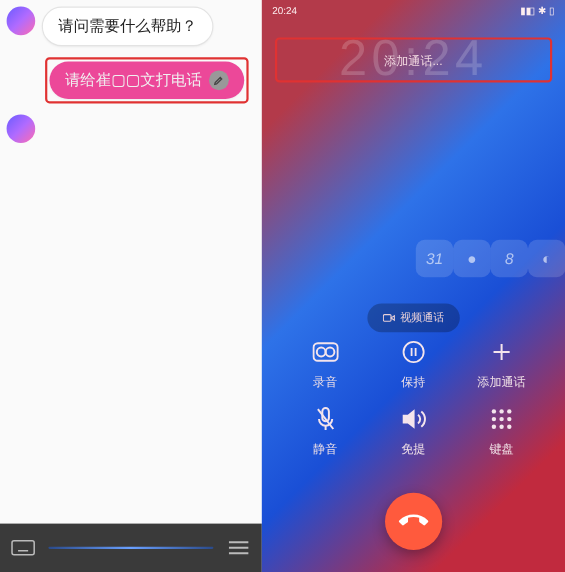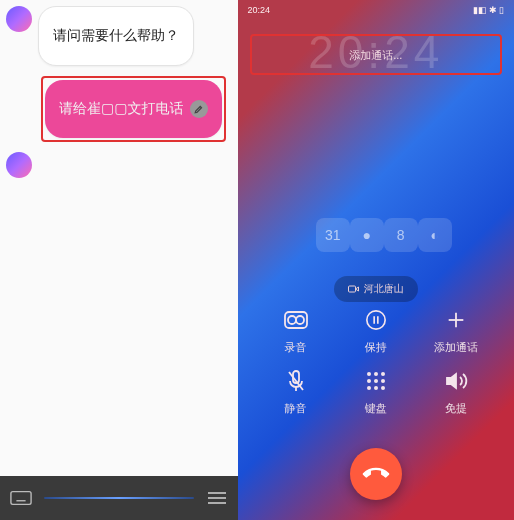--- a/index.html
+++ b/index.html
@@ -3,36 +3,36 @@
   <meta charset="utf-8">
   <style>
     * { margin: 0; padding: 0; box-sizing: border-box; }
     body { font-family: -apple-system, "PingFang SC", sans-serif; width: 514px; height: 520px; display: flex; background: #fff; }
     .pane { height: 100%; display: flex; flex-direction: column; }
     .left { width: 256px; background: #fafafa; position: relative; }
     .right { width: 298px; background: linear-gradient(135deg,#b33a4a 0%,#b33a4a 15%,#2e72e8 40%,#1a4fd6 60%,#c12a3e 85%,#c12a3e 100%); position: relative; overflow: hidden; }
     .chat { flex: 1; padding: 6px 6px 0 6px; display: flex; flex-direction: column; gap: 10px; }
     .row { display: flex; gap: 6px; align-items: flex-start; }
     .avatar { width: 26px; height: 26px; border-radius: 50%; background: linear-gradient(135deg,#6a5bff,#b06bff,#ff6bb0); flex-shrink: 0; }
-    .bubble { background: #fff; border: 1px solid #e3e3e3; border-radius: 18px; padding: 20px 14px; font-size: 14px; color: #222; box-shadow: 0 1px 2px rgba(0,0,0,0.05); max-width: 200px; }
+    .bubble { background: #fff; border: 1px solid #e3e3e3; border-radius: 18px; padding: 8px 14px; font-size: 14px; color: #222; box-shadow: 0 1px 2px rgba(0,0,0,0.05); max-width: 200px; }
     .row.user { justify-content: flex-end; padding-right: 6px; }
     .bubble.user { background: #ec4899; color: #f0f0f0; border: none; display: flex; align-items: center; gap: 6px; }
     .highlight-box { border: 2px solid #e03232; border-radius: 4px; padding: 2px; }
     .edit-circle { width: 18px; height: 18px; border-radius: 50%; background: #999; display: flex; align-items: center; justify-content: center; color: #444; font-size: 11px; }
     .input-bar { height: 44px; background: #3a3a3a; display: flex; align-items: center; padding: 0 8px; gap: 10px; }
     .kb-icon, .menu-icon { width: 26px; height: 20px; color: #bbb; display: flex; align-items: center; justify-content: center; }
     .wave { flex: 1; height: 2px; background: linear-gradient(90deg,#2a4a8a 0%,#6aa0ff 50%,#2a4a8a 100%); border-radius: 2px; }
     .status { height: 18px; display: flex; justify-content: space-between; align-items: center; padding: 2px 10px 0 10px; font-size: 9px; color: #fdeef0; }
     .caller-card { margin: 16px 12px 0 12px; text-align: center; color: #fce; }
     .caller-card .highlight-box { padding: 6px 8px 10px 8px; }
     .caller-name { font-size: 22px; color: #fff; letter-spacing: 6px; }
     .caller-sub { font-size: 11px; color: #f2d8e0; margin-top: 4px; }
     .caller-status { font-size: 11px; color: #f2d8e0; margin-top: 6px; }
     .clock-bg { text-align: center; font-size: 46px; font-weight: 300; color: rgba(255,255,255,0.18); margin-top: -50px; letter-spacing: 4px; }
-    .dock-row { position: absolute; left: 16px; right: 0; display: flex; justify-content: center; }
+    .dock-row { position: absolute; left: 16px; right: 0; display: flex; justify-content: flex-end; font-style: italic; }
     .dock1 { top: 218px; }
     .dock1 .app { width: 34px; height: 34px; border-radius: 8px; background: rgba(255,255,255,0.15); display: flex; align-items: center; justify-content: center; font-size: 14px; color: rgba(255,255,255,0.6); }
     .video-pill { position: absolute; top: 276px; left: 50%; transform: translateX(-50%); padding: 6px 14px; border-radius: 16px; background: rgba(0,0,0,0.25); font-size: 10px; color: #e8d0d8; display: flex; align-items: center; gap: 4px; }
     .ctrl-grid { position: absolute; top: 306px; left: 0; right: 0; padding: 0 18px; display: grid; grid-template-columns: repeat(3,1fr); row-gap: 12px; text-align: center; }
     .ctrl { color: #efe0e6; font-size: 11px; display: flex; flex-direction: column; align-items: center; gap: 6px; }
     .ctrl-icon { width: 28px; height: 28px; display: flex; align-items: center; justify-content: center; color: #f4e4ec; }
     .hang { position: absolute; bottom: 20px; left: 50%; transform: translateX(-50%); width: 52px; height: 52px; border-radius: 50%; background: #ff5a3d; display: flex; align-items: center; justify-content: center; box-shadow: 0 4px 12px rgba(0,0,0,0.3); }
     .hang svg { transform: rotate(135deg); }
     svg { display: block; }
   </style>
@@ -100,21 +100,21 @@
     <div class="app">●</div>
     <div class="app">8</div>
     <div class="app">◐</div>
   </div>
 
   <div class="video-pill">
     <svg width="12" height="10" viewBox="0 0 24 18" fill="none" stroke="#e8d0d8" stroke-width="2">
         <rect x="1" y="3" width="14" height="12" rx="2"></rect>
         <path d="M15 9l6-4v8l-6-4z"></path>
       </svg>
-    <span>河北唐山</span>
+    <span>视频通话</span>
   </div>
 
   <div class="ctrl-grid">
     <div class="ctrl">
       <div class="ctrl-icon">
         <svg width="24" height="18" viewBox="0 0 24 18" fill="none" stroke="#f4e4ec" stroke-width="1.8">
             <rect x="1" y="1" width="22" height="16" rx="4"></rect>
             <circle cx="8" cy="9" r="4"></circle>
             <circle cx="16" cy="9" r="4"></circle>
           </svg>
@@ -146,44 +146,44 @@
             <rect x="7" y="2" width="6" height="12" rx="3"></rect>
             <path d="M4 12a6 6 0 0012 0"></path>
             <line x1="10" y1="18" x2="10" y2="22"></line>
             <line x1="3" y1="3" x2="17" y2="21"></line>
           </svg>
       </div>
       <span>静音</span>
     </div>
     <div class="ctrl">
       <div class="ctrl-icon">
+        <svg width="24" height="20" viewBox="0 0 24 20" fill="none" stroke="#f4e4ec" stroke-width="1.8">
+            <path d="M3 7v6h4l5 4V3L7 7H3z" fill="#f4e4ec"></path>
+            <path d="M16 6a5 5 0 010 8"></path>
+            <path d="M19 3a9 9 0 010 14"></path>
+          </svg>
+      </div>
+      <span>免提</span>
+    </div>
+    <div class="ctrl">
+      <div class="ctrl-icon">
         <svg width="22" height="22" viewBox="0 0 22 22" fill="#f4e4ec">
             <circle cx="4" cy="4" r="2"></circle>
             <circle cx="11" cy="4" r="2"></circle>
             <circle cx="18" cy="4" r="2"></circle>
             <circle cx="4" cy="11" r="2"></circle>
             <circle cx="11" cy="11" r="2"></circle>
             <circle cx="18" cy="11" r="2"></circle>
             <circle cx="4" cy="18" r="2"></circle>
             <circle cx="11" cy="18" r="2"></circle>
             <circle cx="18" cy="18" r="2"></circle>
           </svg>
       </div>
       <span>键盘</span>
     </div>
-    <div class="ctrl">
-      <div class="ctrl-icon">
-        <svg width="24" height="20" viewBox="0 0 24 20" fill="none" stroke="#f4e4ec" stroke-width="1.8">
-            <path d="M3 7v6h4l5 4V3L7 7H3z" fill="#f4e4ec"></path>
-            <path d="M16 6a5 5 0 010 8"></path>
-            <path d="M19 3a9 9 0 010 14"></path>
-          </svg>
-      </div>
-      <span>免提</span>
-    </div>
   </div>
 
   <div class="hang">
     <svg width="26" height="26" viewBox="0 0 24 24" fill="#fff">
         <path d="M6.6 10.8c1.4 2.8 3.8 5.2 6.6 6.6l2.2-2.2c.3-.3.7-.4 1-.2 1.2.4 2.4.6 3.6.6.6 0 1 .4 1 1V20c0 .6-.4 1-1 1C10.6 21 3 13.4 3 4c0-.6.4-1 1-1h3.4c.6 0 1 .4 1 1 0 1.2.2 2.4.6 3.6.1.3 0 .7-.2 1l-2.2 2.2z"></path>
       </svg>
   </div>
 </div>
 
 </body></html>

